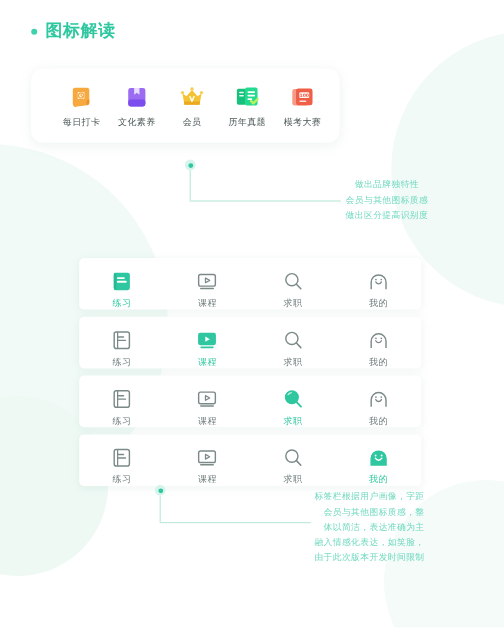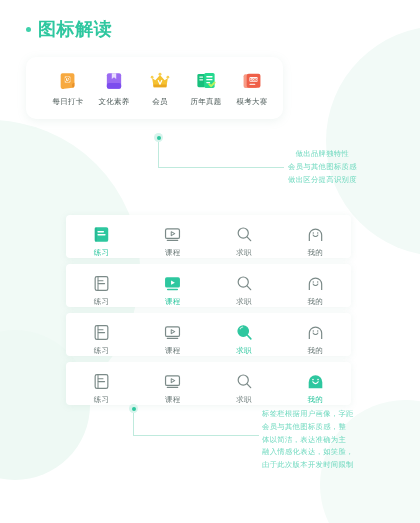--- a/index.html
+++ b/index.html
@@ -31,21 +31,21 @@
   #blob-bottom-right {
     width: 170px; height: 170px;
     left: 320px; top: 400px;
     background: #f4fbf8;
   }
 
   
   #header { position: absolute; left: 26px; top: 17px; display: flex; align-items: center; gap: 7px; }
   #header-bullet { width: 5px; height: 5px; border-radius: 50%; background: #3fd1ab; }
   #header-title {
-    font-size: 18px; font-weight: bold; color: #2ec79f; letter-spacing: .6px;
+    font-size: 14px; font-weight: bold; color: #2ec79f; letter-spacing: .6px;
   }
 
   
   #icon-card {
     position: absolute; left: 26px; top: 57px;
     width: 257px; height: 62px;
     background: #ffffff;
     border-radius: 10px;
     box-shadow: 0 2px 10px rgba(120,170,155,.13);
     display: flex; align-items: center; justify-content: flex-end;
@@ -314,21 +314,21 @@
         <circle cx="15.2" cy="9.6" r="1" fill="#fff"></circle>
       </svg></span>
         <span class="tab-label">我的</span>
       </div>
     </div>
 
   <div class="conn-dot" style="left:129px; top:404px;"></div>
   <div class="conn-v" style="left:133px; top:413px; height:22px;"></div>
   <div class="conn-h" style="left:133px; top:435px; width:126px;"></div>
 
-  <div class="annot" style="left:262px; top:408px;">
+  <div class="annot" style="left:262px; top:408px;text-align:right;">
     <div>标签栏根据用户画像，字距</div>
     <div>会员与其他图标质感，整</div>
     <div>体以简洁，表达准确为主</div>
     <div>融入情感化表达，如笑脸，</div>
     <div>由于此次版本开发时间限制</div>
   </div>
 
 </div>
 
 </body></html>

